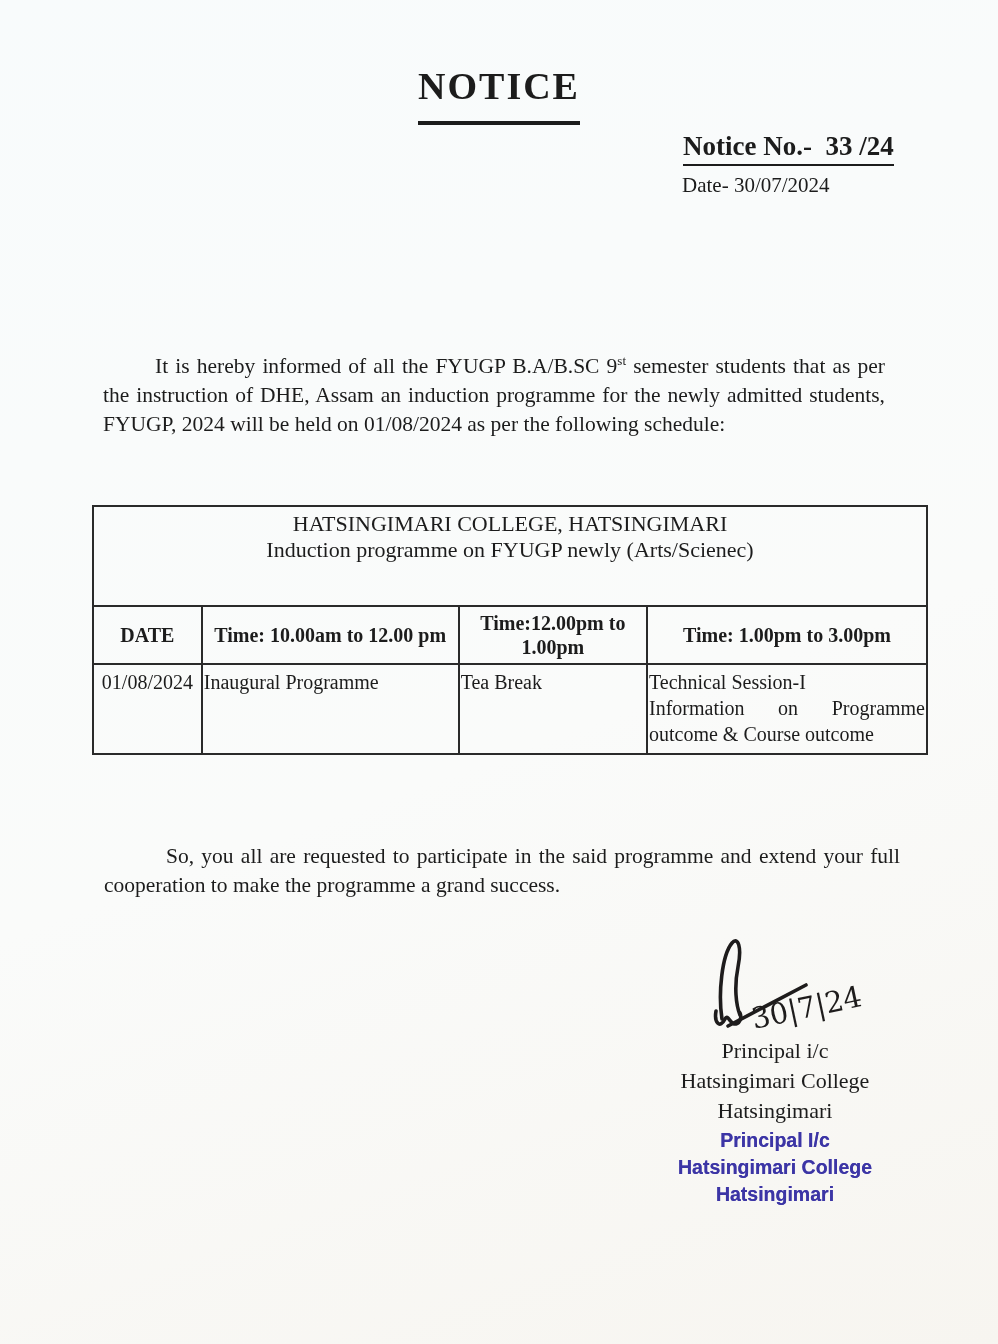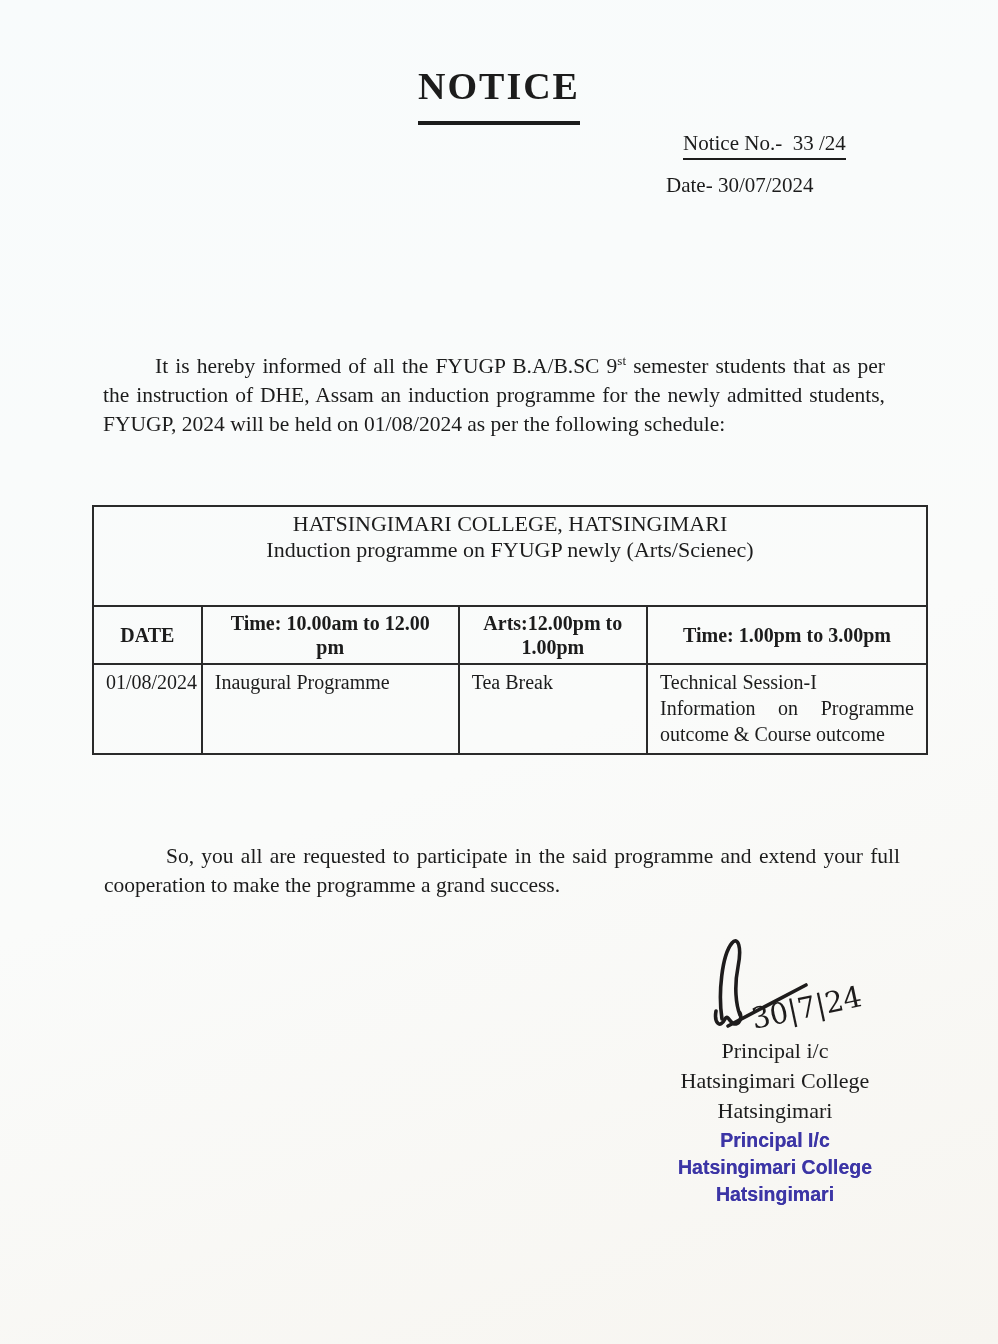--- a/index.html
+++ b/index.html
@@ -22,27 +22,27 @@
     font-size: 38px; font-weight: bold;
     letter-spacing: 2px;
   }
   .doc-title .underlined {
     border-bottom: 4px solid #1c1c1c;
     padding-bottom: 14px;
   }
 
   .notice-no {
     top: 131px; left: 683px;
-    font-size: 21px; font-weight: normal;
+    font-size: 27px; font-weight: bold;
     white-space: pre;
     border-bottom: 2px solid #1c1c1c;
     padding-bottom: 2px;
   }
   .date-line {
-    top: 173px; left: 666px;
+    top: 173px; left: 682px;
     font-size: 21px;
     white-space: pre;
   }
 
   .para {
     font-size: 21.5px;
     line-height: 29px;
     text-align: justify;
   }
   .para-1 {
@@ -57,21 +57,21 @@
 
   table.schedule {
     top: 505px; left: 92px;
     width: 836px;
     border-collapse: collapse;
     table-layout: fixed;
   }
   table.schedule th, table.schedule td {
     border: 2px solid #2a2a2a;
     font-size: 20px;
-    padding: 4px 12px;
+    padding: 4px 1px;
   }
   .tbl-caption-cell {
     height: 90px;
     vertical-align: top;
     text-align: center;
     font-weight: normal;
     padding-top: 6px;
   }
   .tbl-caption-line1 { font-size: 22px; }
   .tbl-caption-line2 { font-size: 22px; }
@@ -151,21 +151,21 @@
     <tbody>
       <tr>
         <th class="tbl-caption-cell" colspan="4">
           <div class="tbl-caption-line1">HATSINGIMARI COLLEGE, HATSINGIMARI</div>
           <div class="tbl-caption-line2">Induction programme on FYUGP newly (Arts/Scienec)</div>
         </th>
       </tr>
       <tr>
         <th class="tbl-colhead">DATE</th>
         <th class="tbl-colhead">Time: 10.00am to 12.00 pm</th>
-        <th class="tbl-colhead">Arts:12.00pm to 1.00pm</th>
+        <th class="tbl-colhead">Time:12.00pm to 1.00pm</th>
         <th class="tbl-colhead">Time: 1.00pm to 3.00pm</th>
       </tr>
       <tr class="tbl-data-row">
         <td class="cell-center">01/08/2024</td>
         <td>Inaugural Programme</td>
         <td>Tea Break</td>
         <td class="cell-multiline">Technical Session-I
 Information on Programme outcome &amp; Course outcome</td>
       </tr>
     </tbody>

